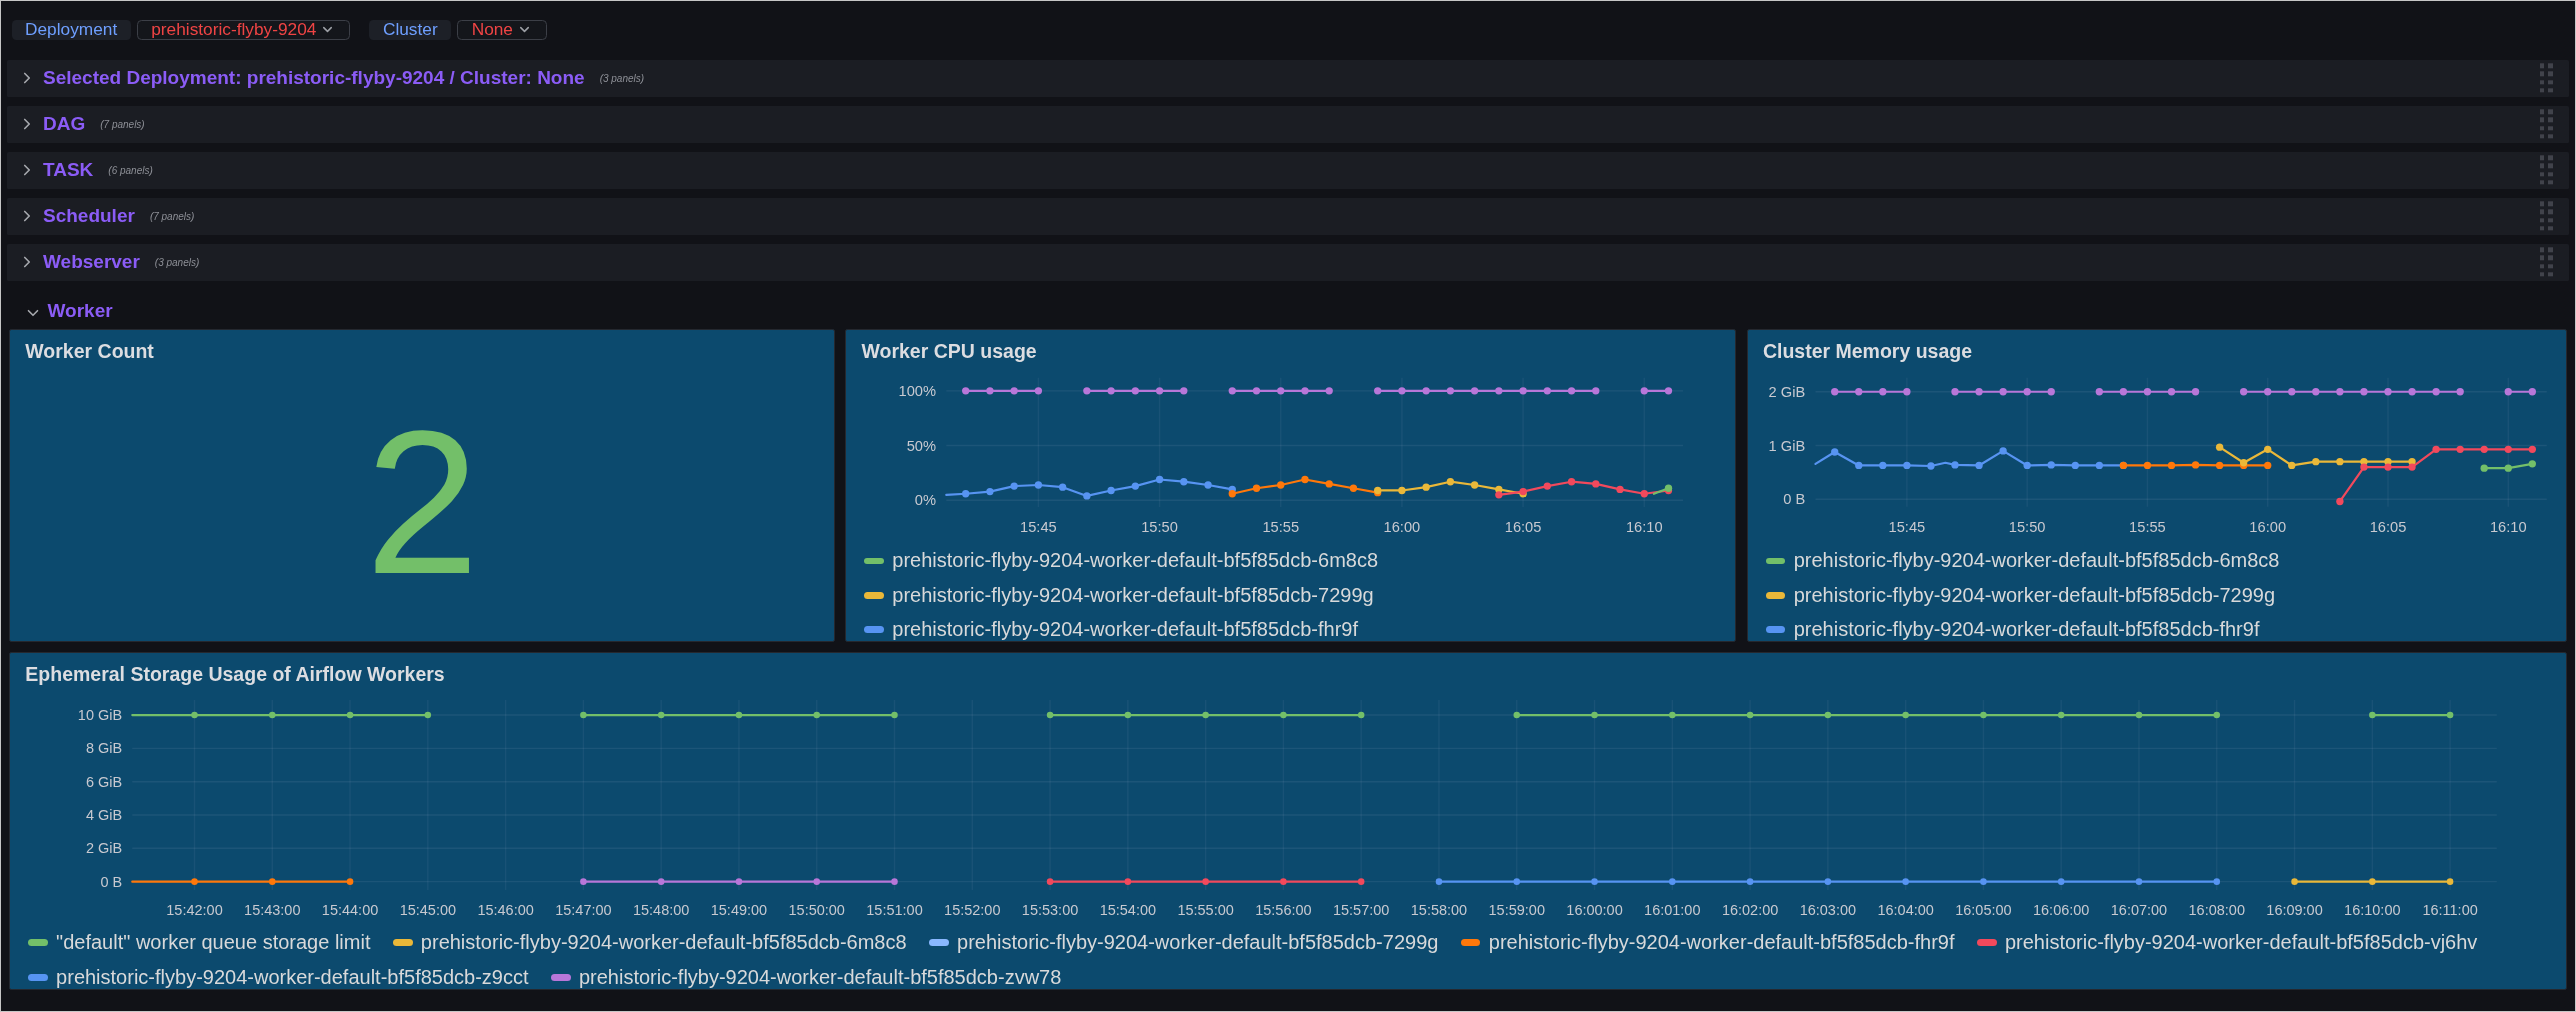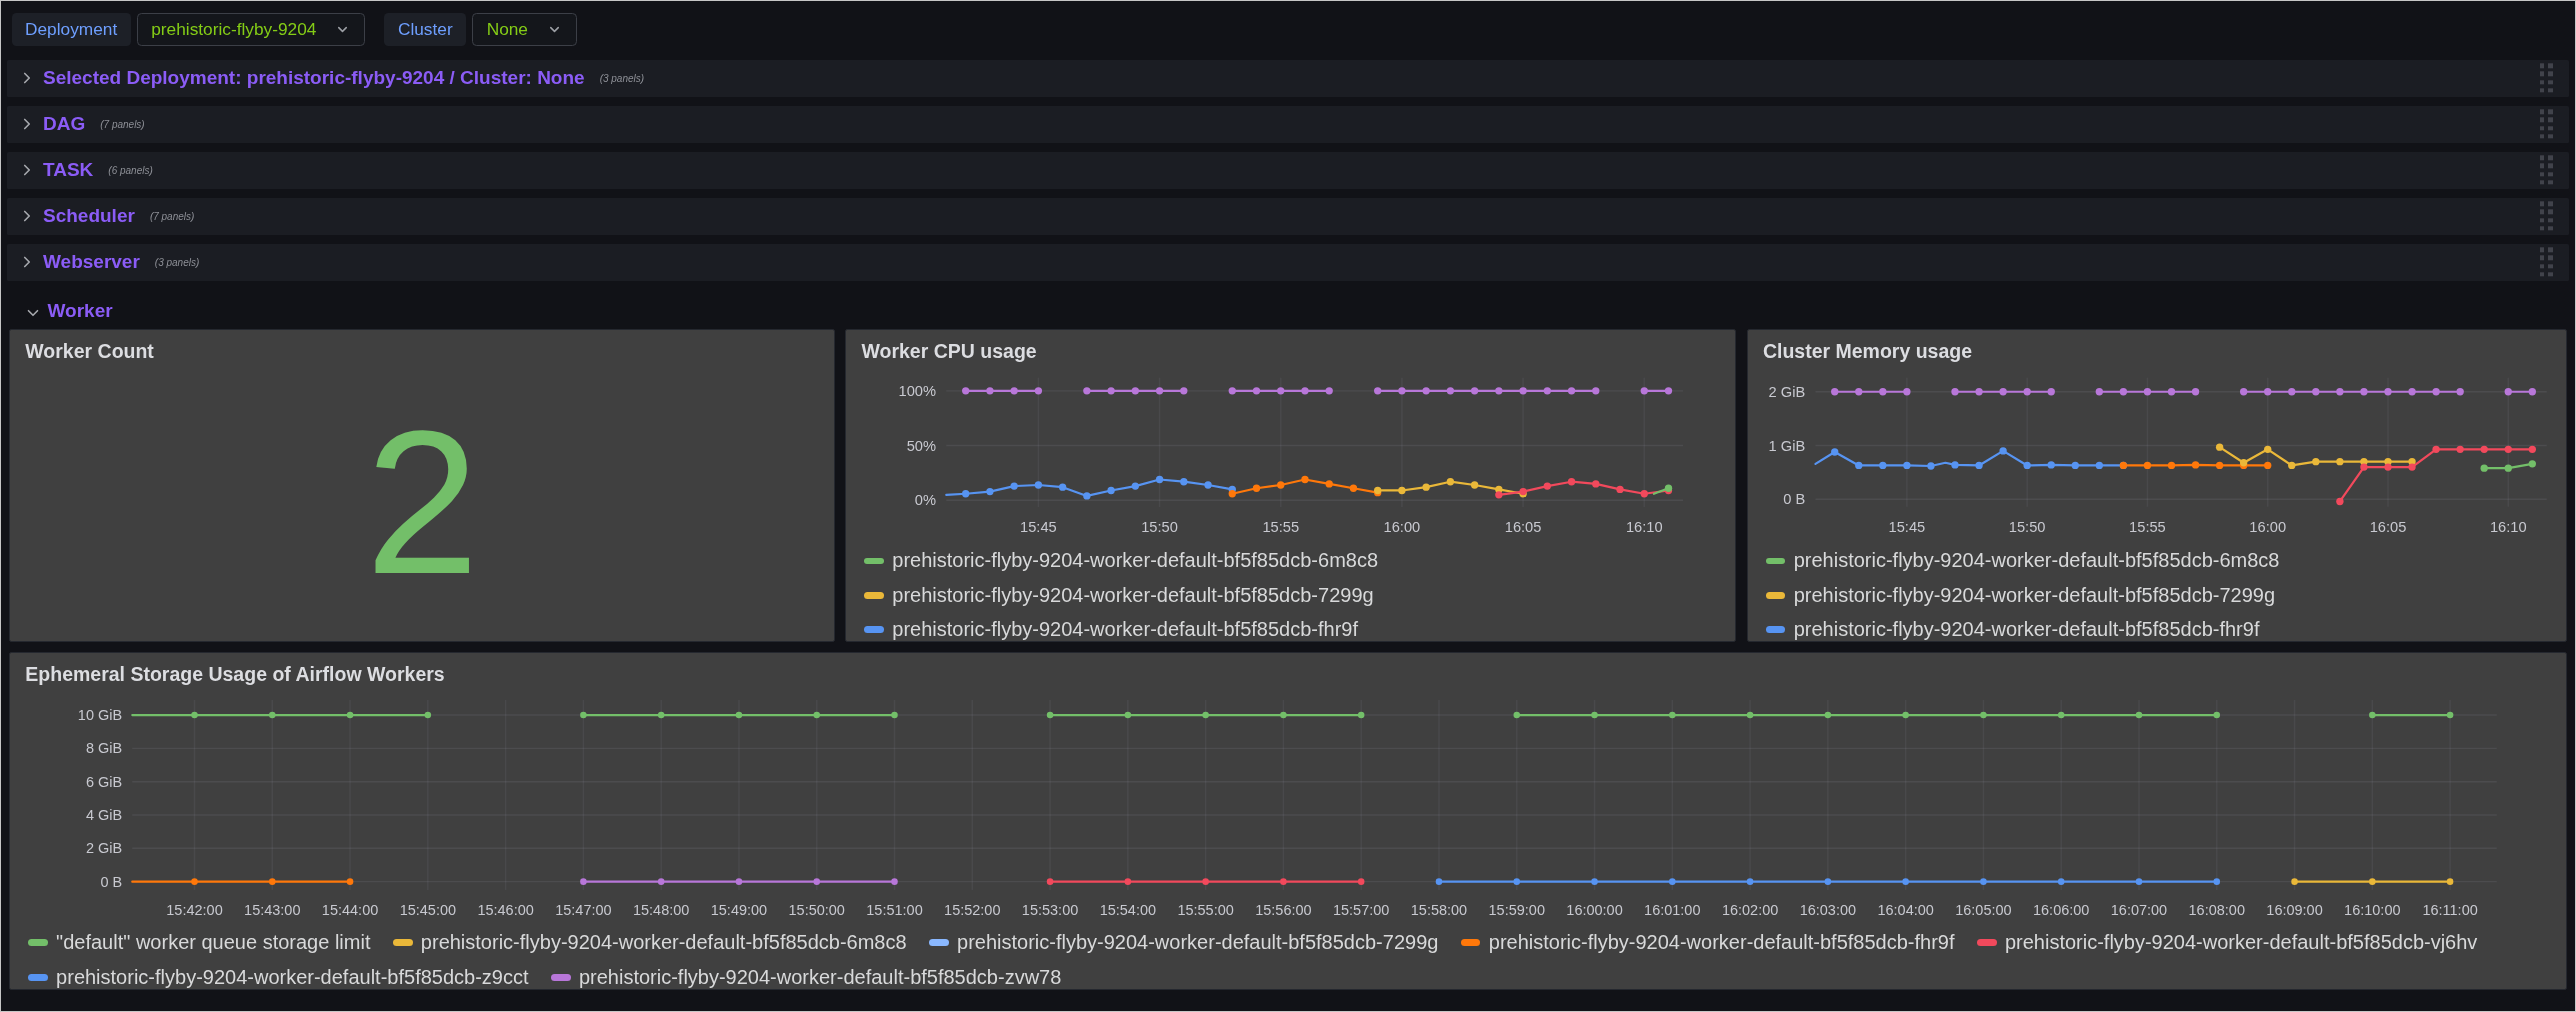--- a/index.html
+++ b/index.html
@@ -7,29 +7,29 @@
     width:2576px;height:1012px;
     background:#111217;
     box-sizing:border-box;
     border:1.5px solid #c6c6c6;
     overflow:hidden;
     font-family:"Liberation Sans",sans-serif;
     color:#d8d9da;
   }
   
   .toolbar{display:flex;align-items:center;gap:19.5px;padding:7.5px 10.5px 0 10.5px;height:42px;}
-  .var-group{display:flex;align-items:stretch;gap:6px;height:33px;}
+  .var-group{display:flex;align-items:stretch;gap:6px;height:20px;}
   .var-label{
     display:flex;align-items:center;padding:0 13.5px;
     background:#1d2027;border-radius:4.5px;font-size:17.3px;font-weight:500;
   }
   .var-select{
-    display:flex;align-items:center;gap:19px;padding:0 13.5px;
+    display:flex;align-items:center;gap:4px;padding:0 13.5px;
     background:#14161b;border:1.5px solid #3c3f47;border-radius:4.5px;
-    font-size:17.3px;color:#84cc16;cursor:pointer;
+    font-size:17.3px;color:#ef4444;cursor:pointer;
   }
   .var-select svg{flex:0 0 auto;}
   
   .rows{padding:0 6px;}
   .dash-row{
     height:37px;margin-top:9px;background:#1b1d23;border-radius:1.5px;
     display:flex;align-items:center;padding:0 10.5px;position:relative;cursor:pointer;
   }
   .row-title{font-size:19px;font-weight:700;color:#8b5cf6;margin-left:7.5px;white-space:nowrap;}
   .row-count{font-size:10px;font-style:italic;color:#8d8f96;margin-left:15px;white-space:nowrap;}
@@ -38,21 +38,21 @@
     display:grid;grid-template-columns:repeat(2,4.5px);grid-auto-rows:4.5px;gap:3.8px;
   }
   .drag span{background:#41434b;width:4.5px;height:4.5px;display:block;}
   .worker-header{
     height:35px;margin-top:6px;padding:0 16.5px;display:flex;align-items:flex-end;
   }
   .worker-header .row-title{margin-left:6px;}
   
   .grid3{display:flex;gap:10.5px;padding:0 8.3px;margin-top:7.5px;height:313px;}
   .panel{
-    background:#404040;border:1.5px solid #25282f;border-radius:2.3px;
+    background:#0c4a6e;border:1.5px solid #25282f;border-radius:2.3px;
     display:flex;flex-direction:column;box-sizing:border-box;overflow:hidden;
   }
   .panel h2{
     margin:9.8px 0 0 15px;font-size:19.5px;font-weight:600;color:#dcdde1;white-space:nowrap;
   }
   #panel-worker-count{width:848px;}
   #panel-worker-cpu{width:915px;}
   #panel-worker-memory{width:842px;}
   .big-stat{flex:1;display:flex;align-items:center;justify-content:center;
     font-size:205px;font-weight:500;line-height:1;}

